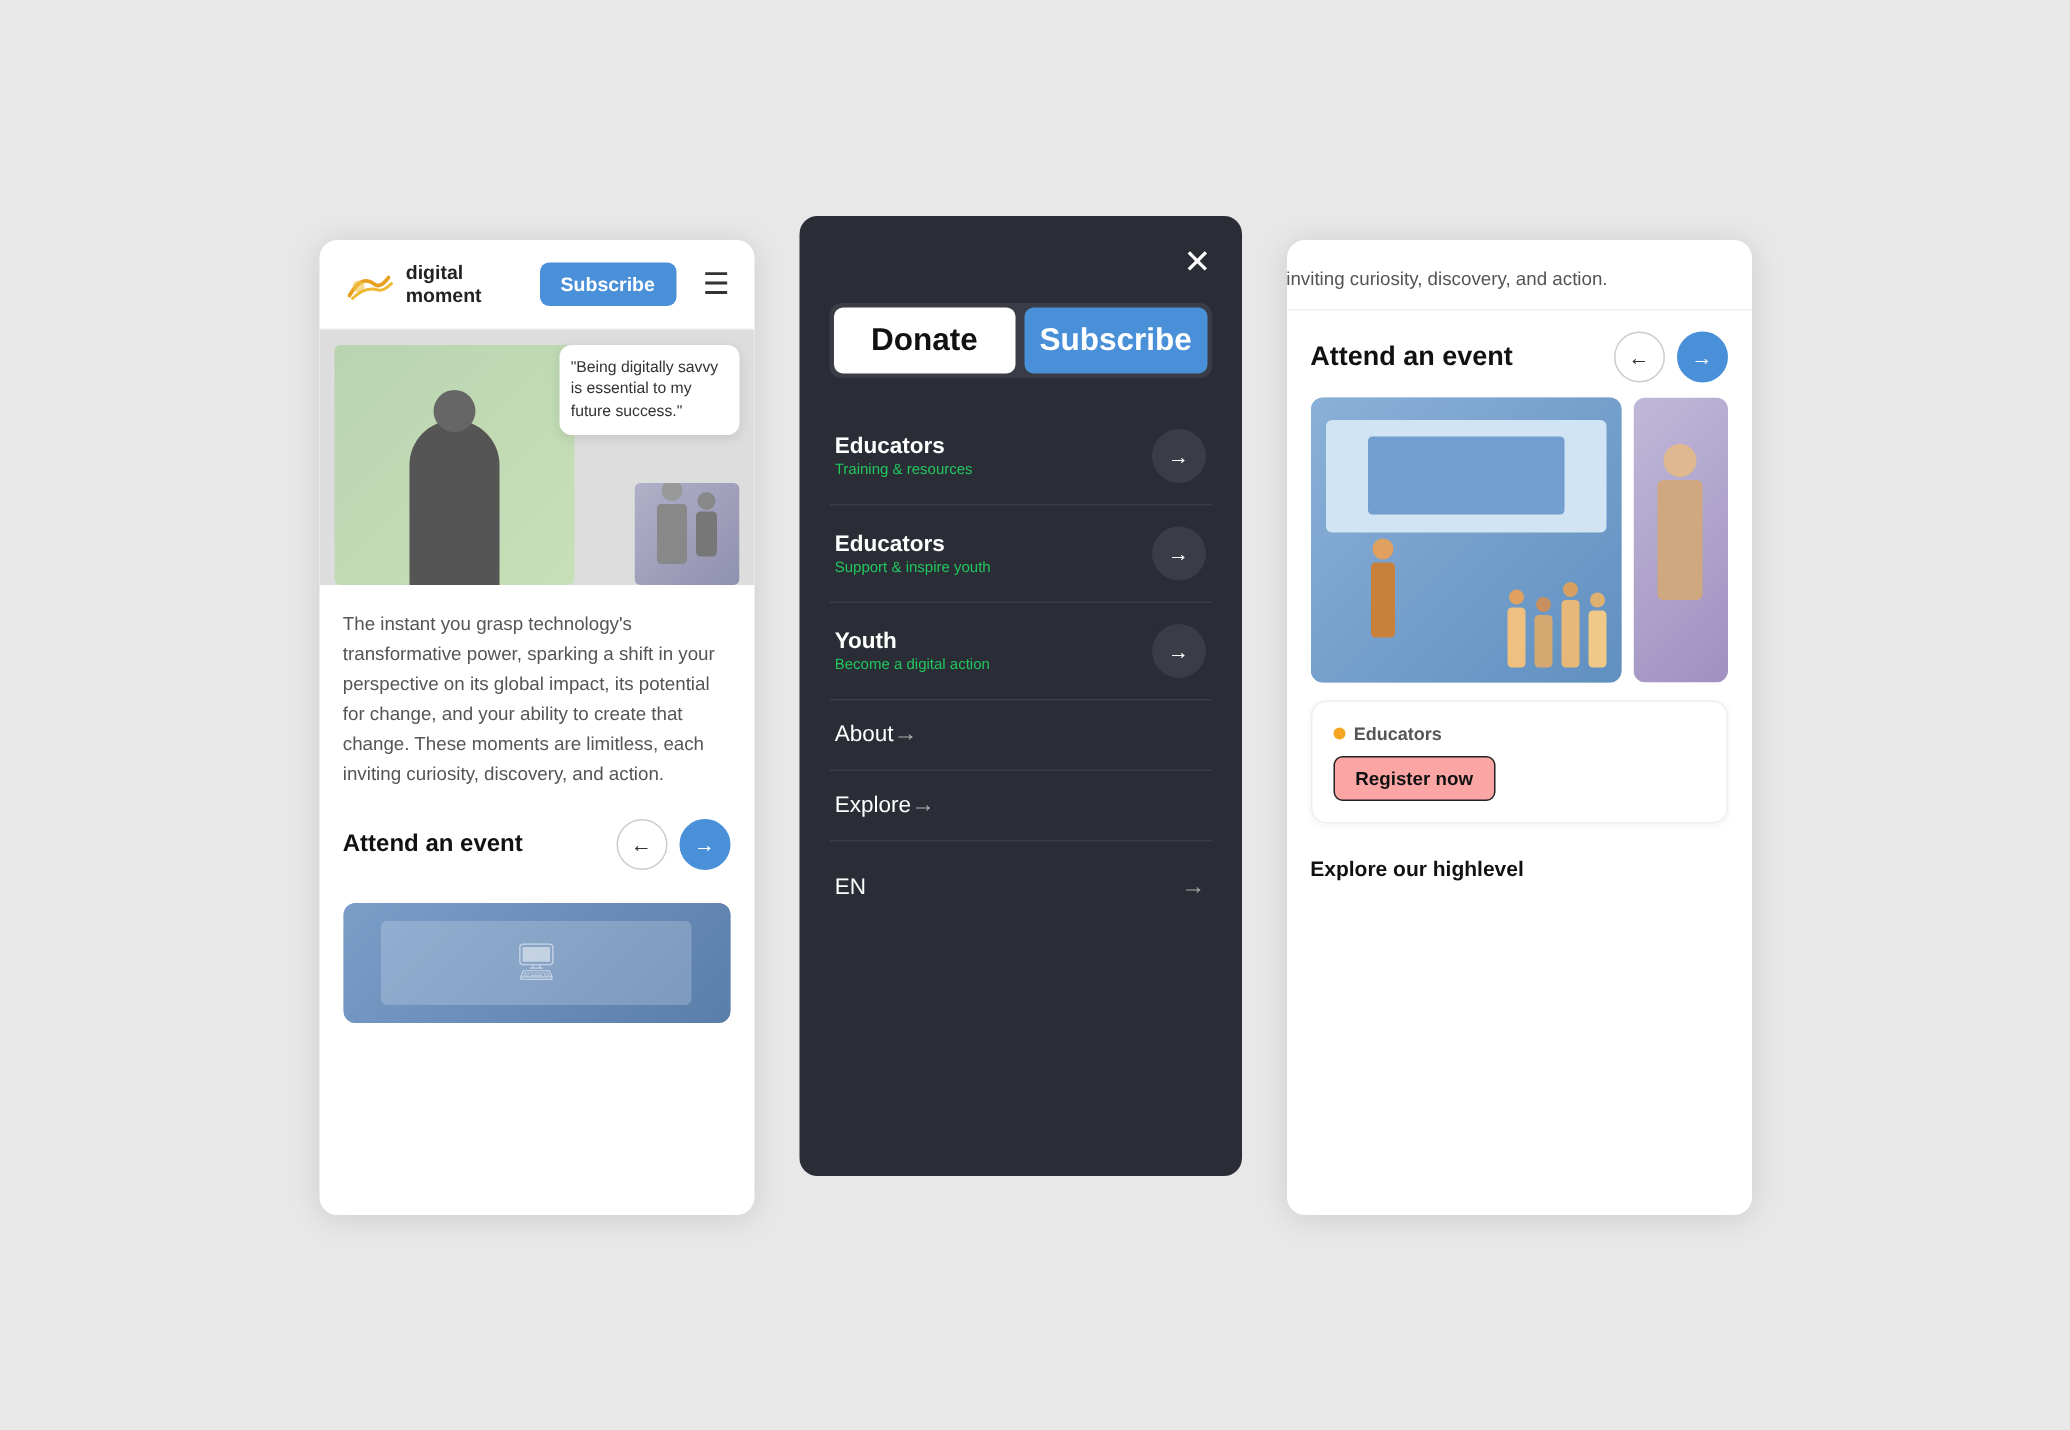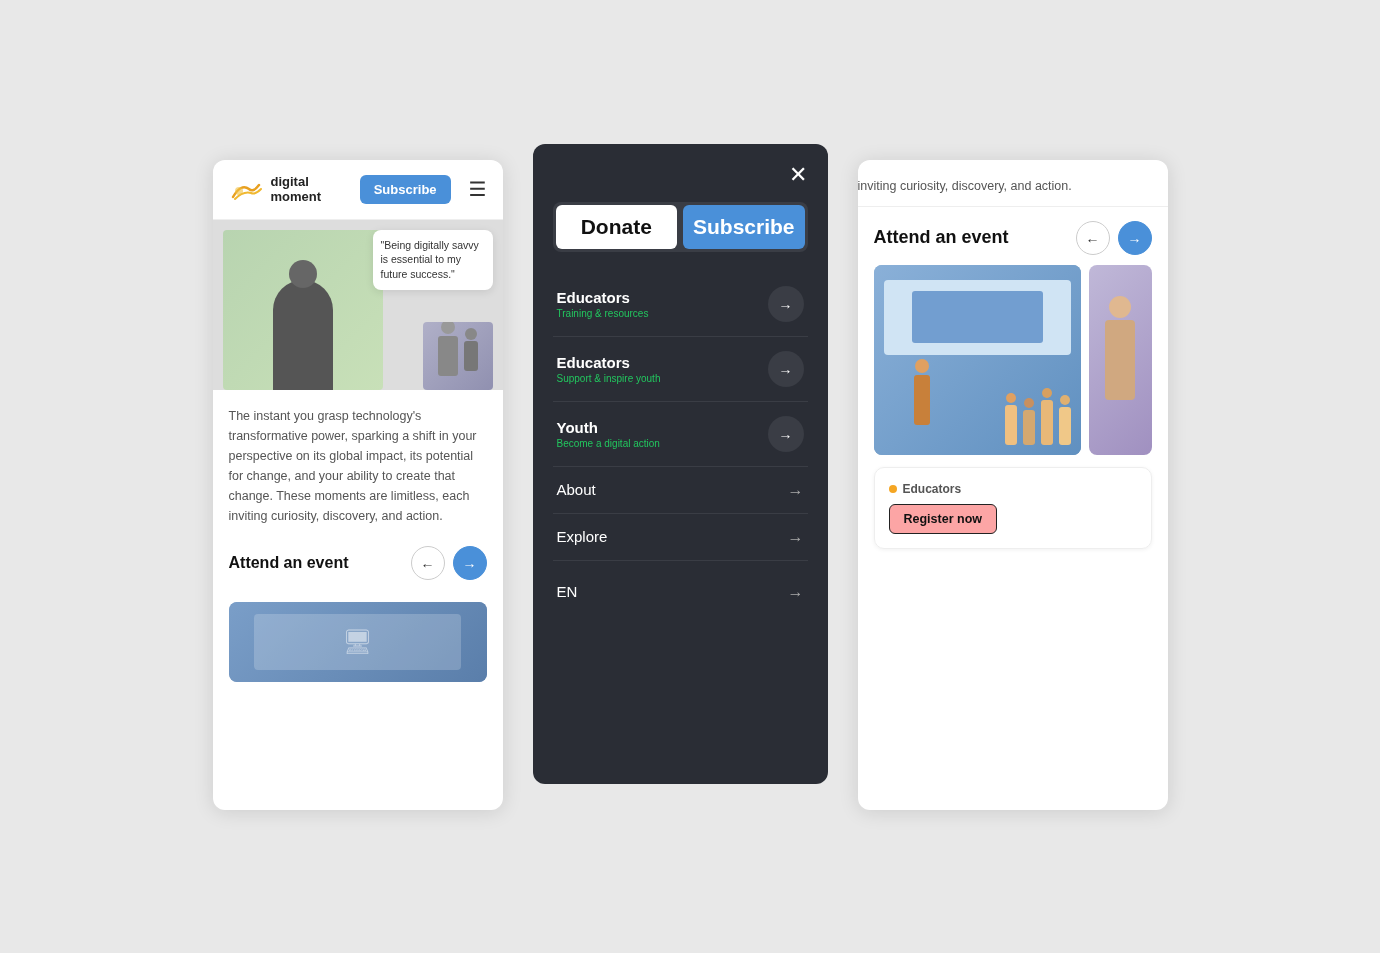--- a/index.html
+++ b/index.html
@@ -261,21 +261,20 @@
       display: flex;
       align-items: center;
       justify-content: center;
       color: white;
       font-size: 14px;
       flex-shrink: 0;
     }
     .nav-simple-item {
       display: flex;
       align-items: center;
-      justify-content: space-between;
       padding: 14px 4px;
       border-bottom: 1px solid #3a3d45;
       cursor: pointer;
       color: white;
       font-size: 15px;
     }
     .nav-simple-arrow {
       color: #aaa;
       font-size: 16px;
     }
@@ -577,15 +576,18 @@
         </div>
       </div>
     </div>
     <div class="panel-3-card">
       <div class="card-tag">
         <div class="card-dot"></div>
         <span class="card-tag-text">Educators</span>
       </div>
       <button class="register-btn">Register now</button>
     </div>
+    <div class="explore-section">
+      <div class="explore-title">Explore our highlevel</div>
+    </div>
   </div>
 
 </div>
 
 </body></html>

